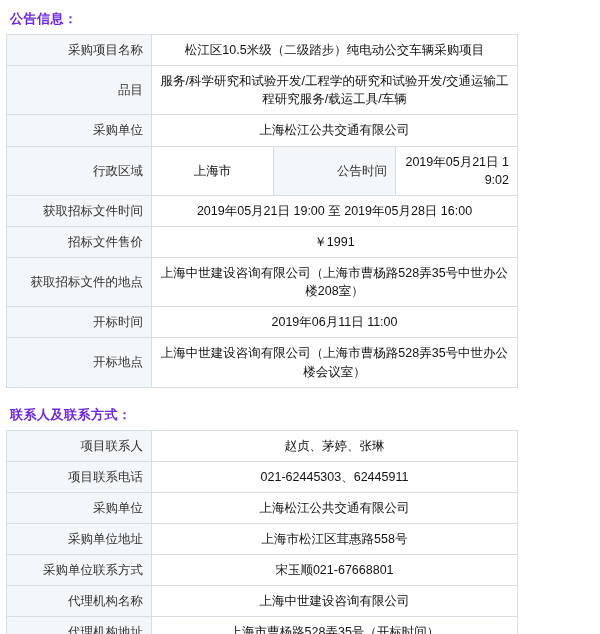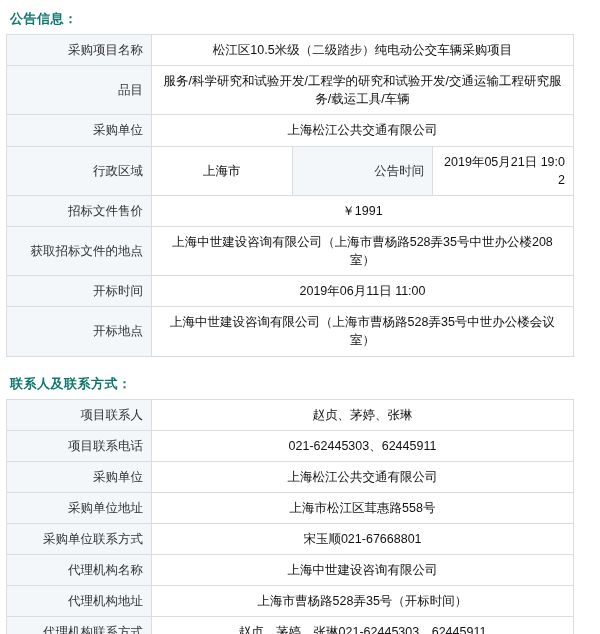--- a/index.html
+++ b/index.html
@@ -15,26 +15,26 @@
     -webkit-font-smoothing: antialiased;
   }
   .page {
     width: 600px;
     box-sizing: border-box;
     padding: 6px 4px 0 4px;
   }
   .section-title {
     font-weight: bold;
     font-size: 13px;
-    color: #0f766e;
+    color: #6d28d9;
     padding: 4px 0 6px 6px;
     letter-spacing: 0.5px;
   }
   table.info {
-    width: 568px;
+    width: 512px;
     border-collapse: collapse;
     table-layout: fixed;
     margin: 0 0 0 2px;
   }
   table.info td {
     border: 1px solid #d8dde3;
     padding: 6px 8px;
     vertical-align: middle;
     line-height: 1.45;
     word-break: break-all;
@@ -89,20 +89,24 @@
         <td class="lbl">采购单位</td>
         <td class="val" colspan="3">上海松江公共交通有限公司</td>
       </tr>
       <tr>
         <td class="lbl">行政区域</td>
         <td class="val">上海市</td>
         <td class="lbl2">公告时间</td>
         <td class="val2">2019年05月21日 19:02</td>
       </tr>
       <tr>
+        <td class="lbl">获取招标文件时间</td>
+        <td class="val" colspan="3">2019年05月21日 19:00 至 2019年05月28日 16:00</td>
+      </tr>
+      <tr>
         <td class="lbl">招标文件售价</td>
         <td class="val" colspan="3">￥1991</td>
       </tr>
       <tr>
         <td class="lbl">获取招标文件的地点</td>
         <td class="val" colspan="3">上海中世建设咨询有限公司（上海市曹杨路528弄35号中世办公楼208室）</td>
       </tr>
       <tr>
         <td class="lbl">开标时间</td>
         <td class="val" colspan="3">2019年06月11日 11:00</td>

